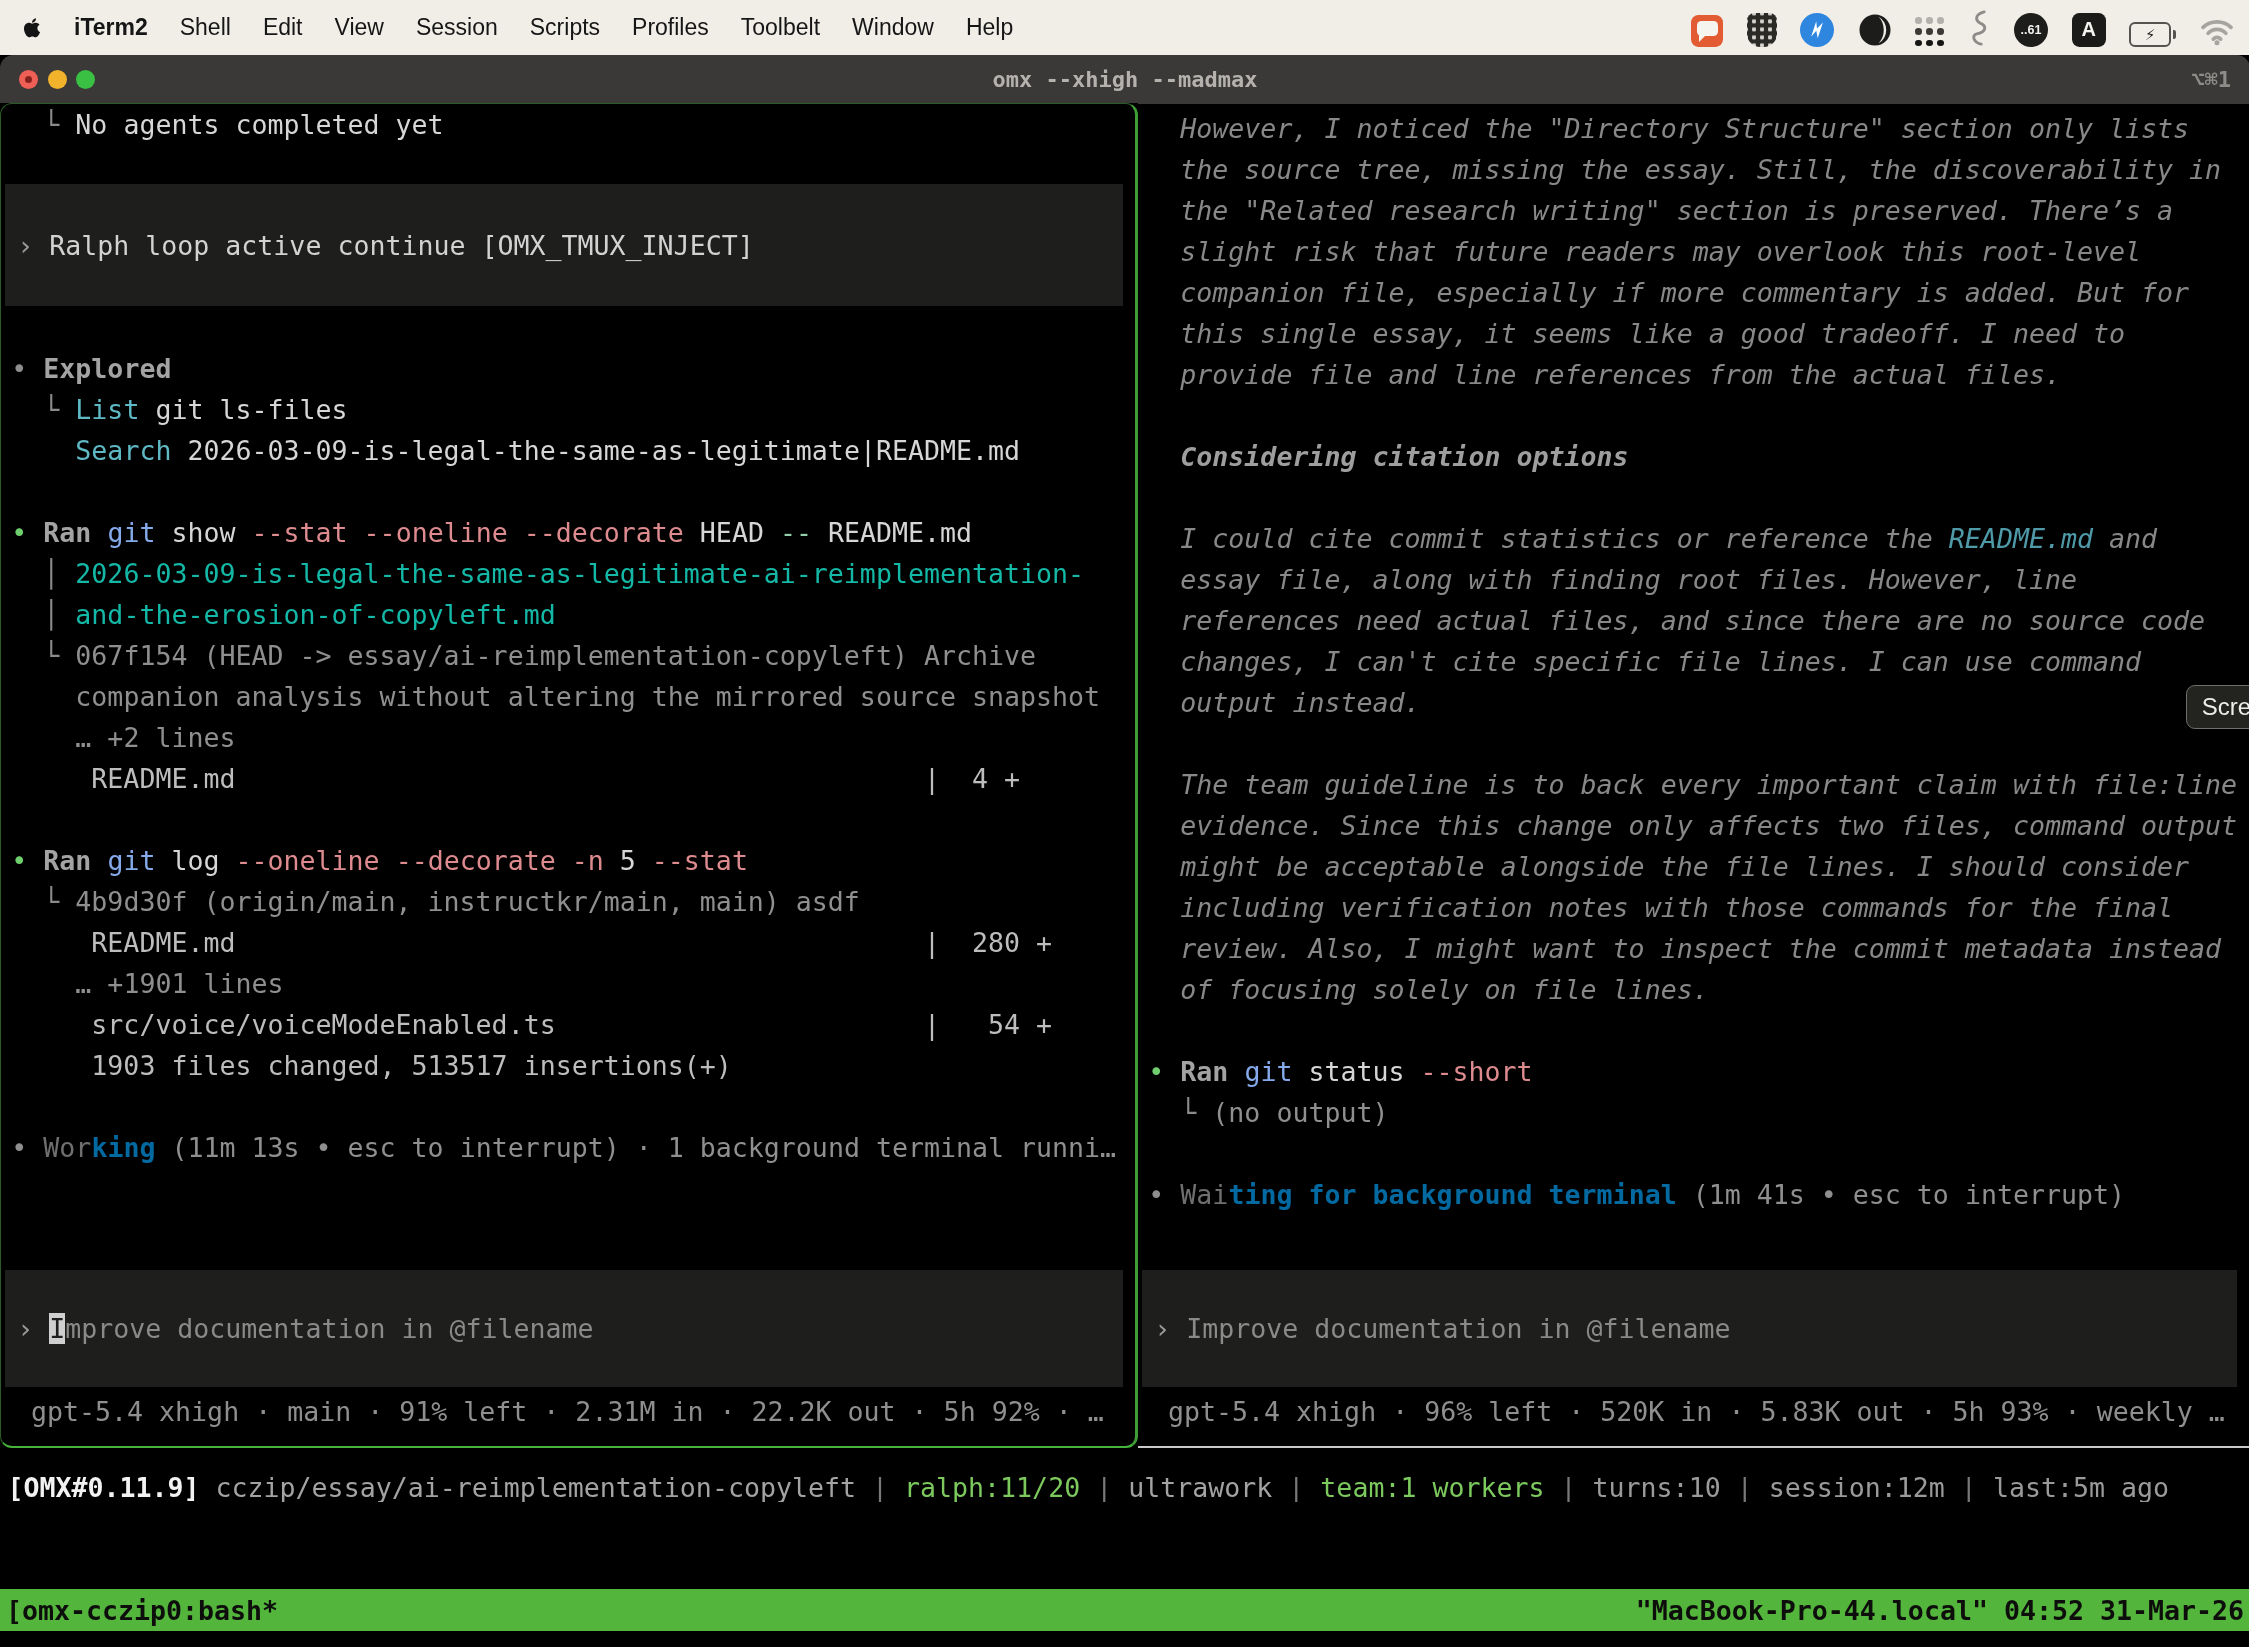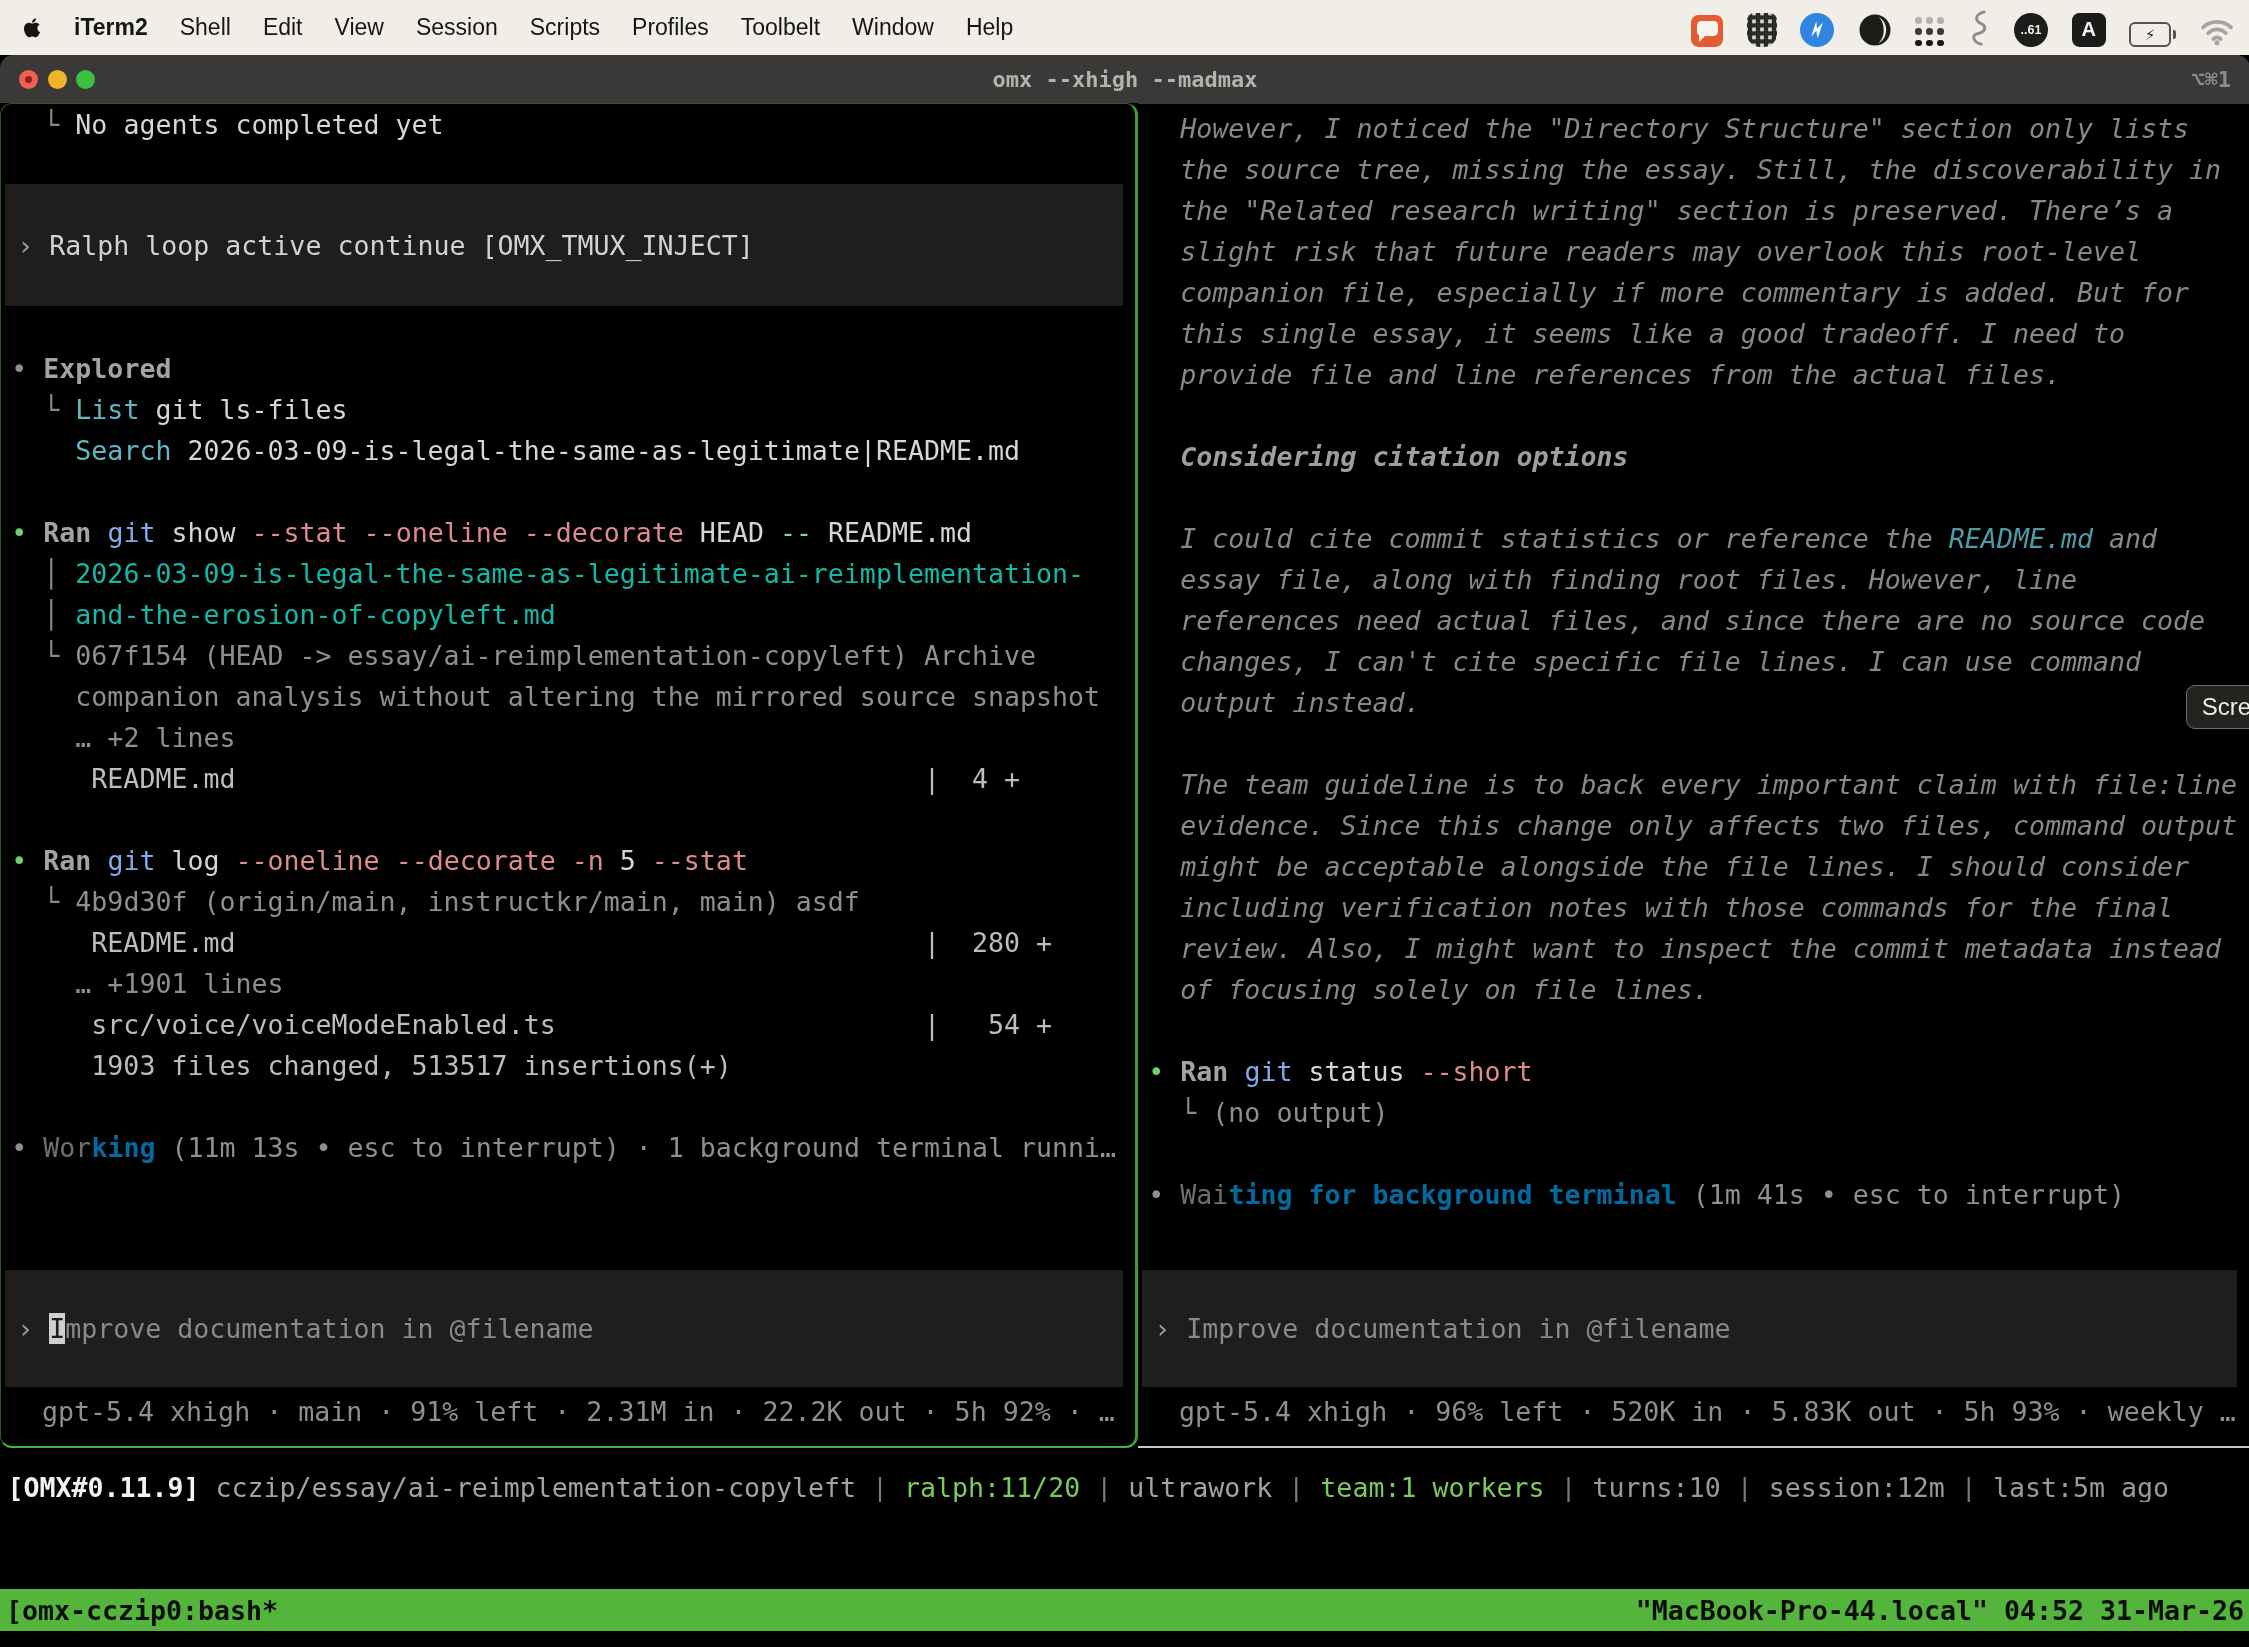--- a/index.html
+++ b/index.html
@@ -86,21 +86,21 @@
   .c-green2{color:#7cc95e;}
   .c-gray2{color:#9a9a9a;}
 
   .input-box{position:absolute;left:4.4px;right:11.8px;height:117px;background:#1e1e1d;
              display:flex;align-items:center;padding-left:11.8px;box-sizing:border-box;white-space:pre;}
   .prompt{color:#9a9a9a;margin-right:16px;}
   .input-text{color:#d2d2d2;}
   .placeholder{color:#8a8a8a;}
   .cursor{background:#cfcfcf;color:#1e1e1d;}
   .pane-status{position:absolute;left:0;right:0;top:1287px;height:41px;line-height:41px;
-               padding-left:41px;color:#8f8f8f;white-space:pre;overflow:hidden;}
+               padding-left:30px;color:#8f8f8f;white-space:pre;overflow:hidden;}
 
   .omx-line{position:absolute;left:7.4px;right:0;top:1364px;height:35px;line-height:35px;white-space:pre;overflow:hidden;}
 
   .tmux-bar{position:absolute;left:0;right:0;top:1486px;height:42px;background:#53b53c;color:#0d0d0b;
             display:flex;align-items:center;justify-content:space-between;padding:0 5.9px;
             font-weight:bold;white-space:pre;}
 
   .screen-tooltip{position:absolute;left:2186px;top:685px;height:44px;box-sizing:border-box;
                   background:#232320;border:1.5px solid #6e6e6a;border-radius:8.9px;color:#ededeb;
                   font-family:"Liberation Sans", sans-serif;font-size:24px;

